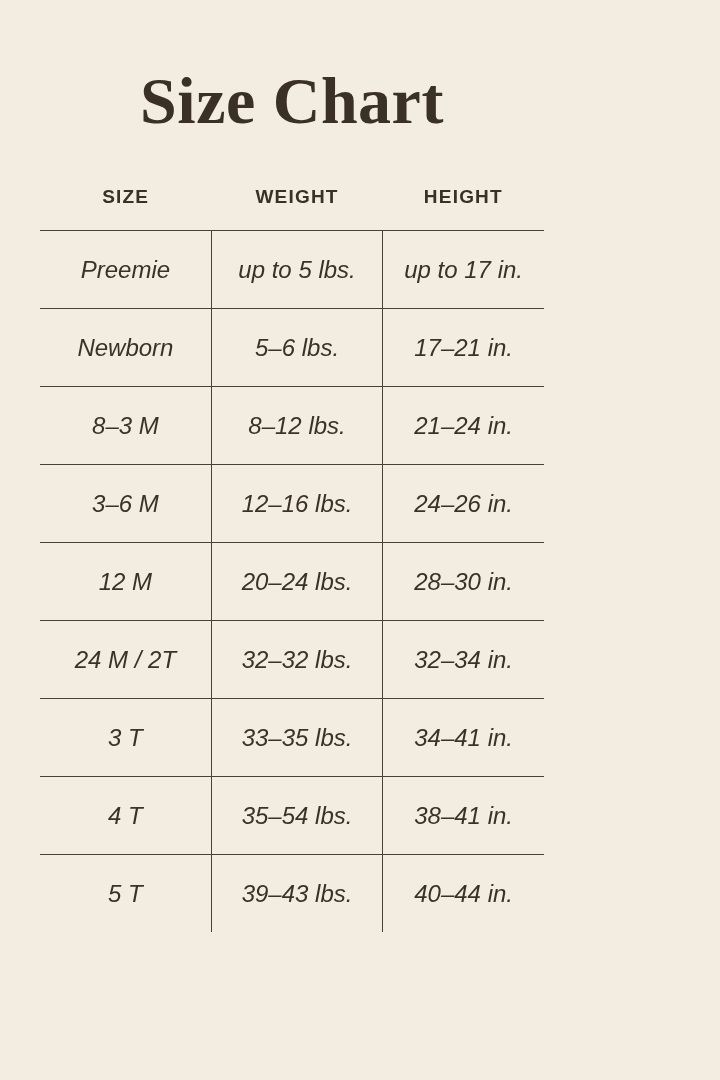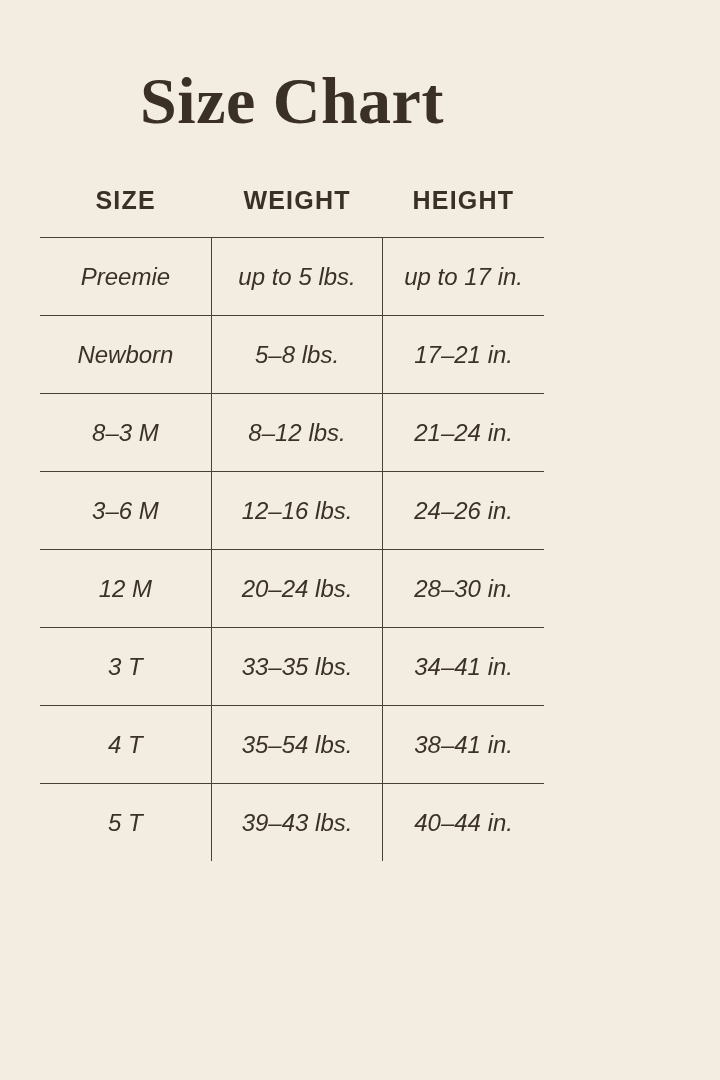--- a/index.html
+++ b/index.html
@@ -42,21 +42,21 @@
     border-collapse: collapse;
     margin-top: 52px;
     table-layout: fixed;
   }
 
   table.size-chart col.c1 { width: 34%; }
   table.size-chart col.c2 { width: 34%; }
   table.size-chart col.c3 { width: 32%; }
 
   table.size-chart thead th {
-    font-size: 25px;
+    font-size: 19px;
     font-weight: bold;
     letter-spacing: 1.2px;
     color: #3a3026;
     text-align: center;
     padding: 0 0 22px 0;
     border: none;
   }
 
   table.size-chart tbody td {
     font-size: 24px;
@@ -102,37 +102,42 @@
       </tr>
     </thead>
     <tbody>
       <tr>
         <td>Preemie</td>
         <td>up to 5 lbs.</td>
         <td>up to 17 in.</td>
       </tr>
       <tr>
         <td>Newborn</td>
-        <td>5–8 lbs.</td>
+        <td>5–6 lbs.</td>
         <td>17–21 in.</td>
       </tr>
       <tr>
         <td>8–3 M</td>
         <td>8–12 lbs.</td>
         <td>21–24 in.</td>
       </tr>
       <tr>
         <td>3–6 M</td>
         <td>12–16 lbs.</td>
         <td>24–26 in.</td>
       </tr>
       <tr>
         <td>12 M</td>
         <td>20–24 lbs.</td>
         <td>28–30 in.</td>
+      </tr>
+      <tr>
+        <td>24 M / 2T</td>
+        <td>32–32 lbs.</td>
+        <td>32–34 in.</td>
       </tr>
       <tr>
         <td>3 T</td>
         <td>33–35 lbs.</td>
         <td>34–41 in.</td>
       </tr>
       <tr>
         <td>4 T</td>
         <td>35–54 lbs.</td>
         <td>38–41 in.</td>

